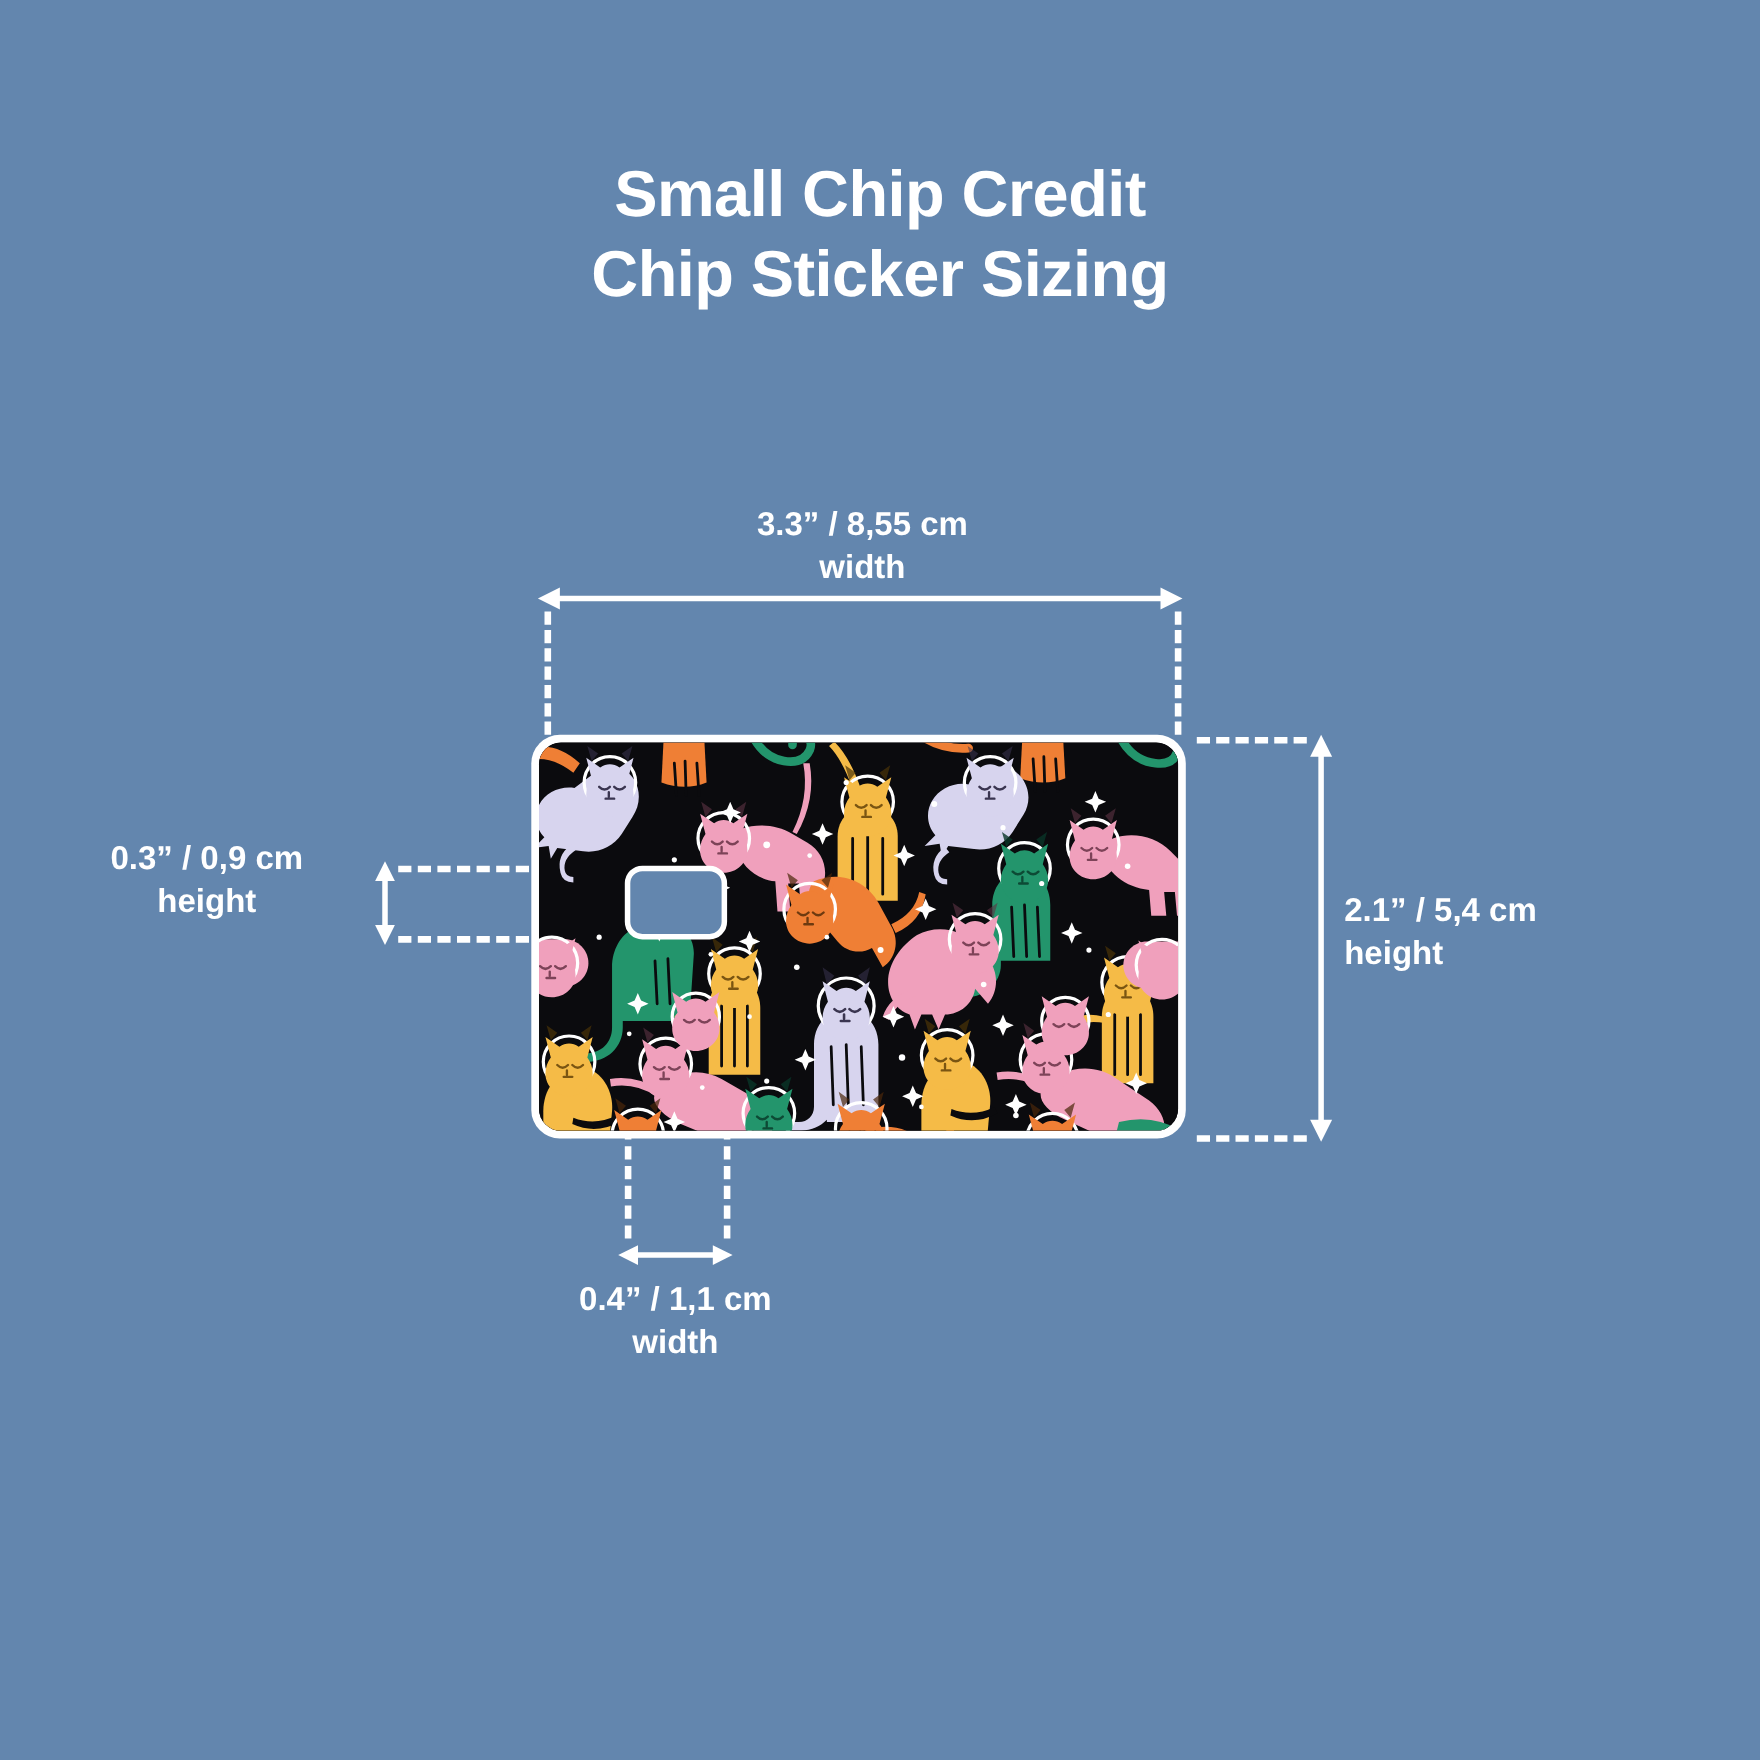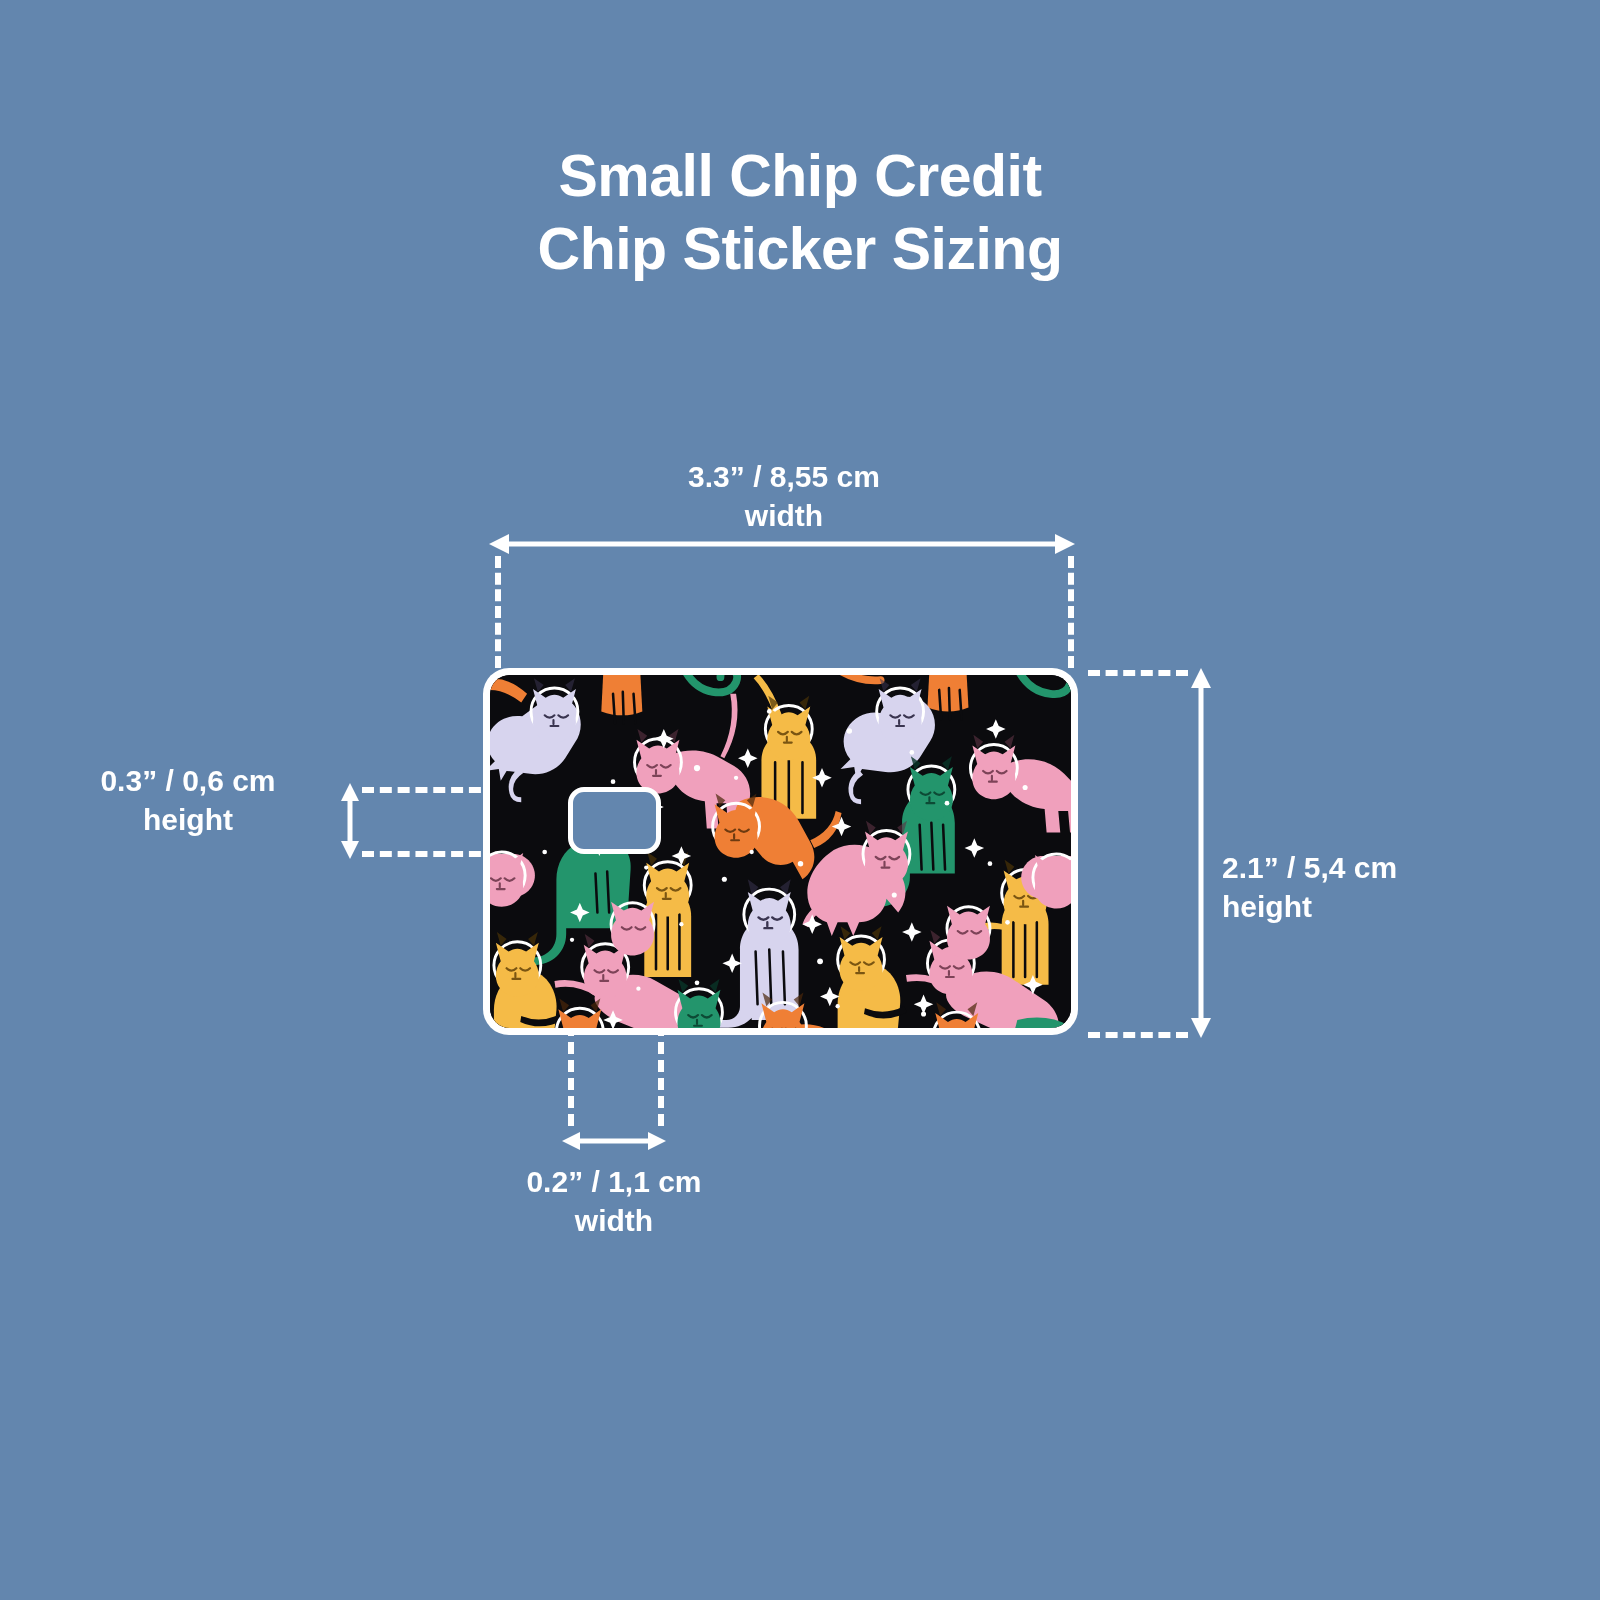--- a/index.html
+++ b/index.html
@@ -25,21 +25,21 @@
   .dimlabel{
     position:absolute;color:#ffffff;text-align:center;
     font-size:30px;font-weight:700;line-height:1.30;
     white-space:nowrap;
   }
   .dimlabel .v{display:block;}
   .dimlabel .u{display:block;}
 
   #lbl-width-top{left:534px;top:457px;width:500px;}
   #lbl-height-left{left:48px;top:761px;width:280px;}
-  #lbl-height-right{left:1222px;top:808px;width:340px;text-align:left;margin-top:40px;}
+  #lbl-height-right{left:1222px;top:808px;width:340px;text-align:left;}
   #lbl-width-bottom{left:364px;top:1162px;width:500px;}
 
   
   .arrow{position:absolute;}
   .arrow svg{display:block;overflow:visible;}
 
   
   .dash-h{position:absolute;height:0;border-top:6px dashed #ffffff;}
   .dash-v{position:absolute;width:0;border-left:6px dashed #ffffff;}
 
@@ -104,37 +104,37 @@
       <line x1="16" y1="14" x2="16" y2="356" stroke="#ffffff" stroke-width="5"></line>
       <polygon points="16,0 6,20 26,20" fill="#ffffff"></polygon>
       <polygon points="16,370 6,350 26,350" fill="#ffffff"></polygon>
     </svg>
   </div>
 
   <div class="dash-h" style="left:1088px;top:670px;width:100px;"></div>
   <div class="dash-h" style="left:1088px;top:1032px;width:100px;"></div>
 
   <div class="dimlabel" id="lbl-height-left">
-    <span class="v">0.3” / 0,6 cm</span>
+    <span class="v">0.3” / 0,9 cm</span>
     <span class="u">height</span>
   </div>
 
   <div class="arrow" style="left:335px;top:783px;">
     <svg width="30" height="76" viewBox="0 0 30 76">
       <line x1="15" y1="12" x2="15" y2="64" stroke="#ffffff" stroke-width="5"></line>
       <polygon points="15,0 6,18 24,18" fill="#ffffff"></polygon>
       <polygon points="15,76 6,58 24,58" fill="#ffffff"></polygon>
     </svg>
   </div>
 
   <div class="dash-h" style="left:362px;top:787px;width:208px;"></div>
   <div class="dash-h" style="left:362px;top:851px;width:208px;"></div>
 
   <div class="dimlabel" id="lbl-width-bottom">
-    <span class="v">0.2” / 1,1 cm</span>
+    <span class="v">0.4” / 1,1 cm</span>
     <span class="u">width</span>
   </div>
 
   <div class="arrow" style="left:562px;top:1126px;">
     <svg width="104" height="30" viewBox="0 0 104 30">
       <line x1="12" y1="15" x2="92" y2="15" stroke="#ffffff" stroke-width="5"></line>
       <polygon points="0,15 18,6 18,24" fill="#ffffff"></polygon>
       <polygon points="104,15 86,6 86,24" fill="#ffffff"></polygon>
     </svg>
   </div>

